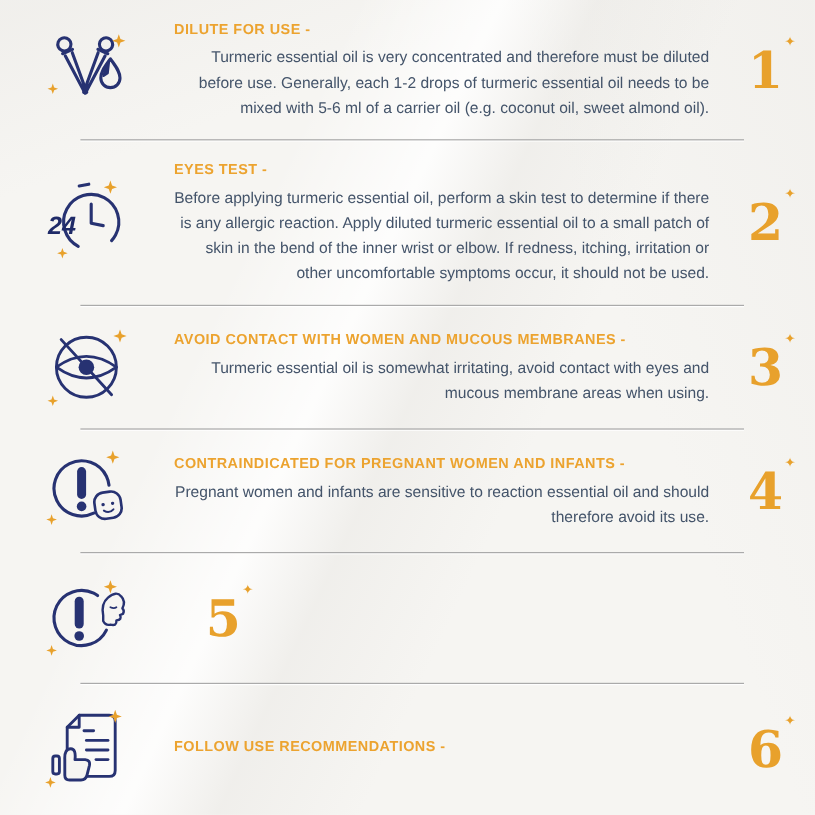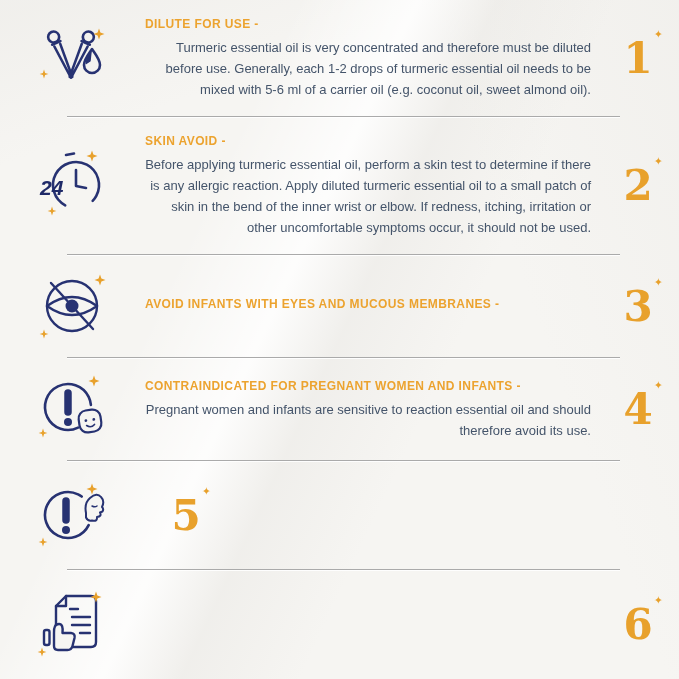--- a/index.html
+++ b/index.html
@@ -98,21 +98,21 @@
           <line x1="36" y1="12" x2="44" y2="10.5"></line>
         </g>
         <text x="10" y="52" font-family="Liberation Sans, sans-serif" font-size="21" font-weight="bold" font-style="italic" fill="#1f2a68">24</text>
         <g fill="#e8a12c">
           <path transform="translate(62,13)" d="M0,-5.5 L1.4,-1.4 L5.5,0 L1.4,1.4 L0,5.5 L-1.4,1.4 L-5.5,0 L-1.4,-1.4 Z"></path>
           <path transform="translate(22,68) scale(.8)" d="M0,-5.5 L1.4,-1.4 L5.5,0 L1.4,1.4 L0,5.5 L-1.4,1.4 L-5.5,0 L-1.4,-1.4 Z"></path>
         </g>
       </svg>
     </div>
     <div class="content">
-      <h2 class="title">SKIN AVOID -</h2>
+      <h2 class="title">EYES TEST -</h2>
       <p class="body-text">Before applying turmeric essential oil, perform a skin test to determine if there is any allergic reaction. Apply diluted turmeric essential oil to a small patch of skin in the bend of the inner wrist or elbow. If redness, itching, irritation or other uncomfortable symptoms occur, it should not be used.</p>
     </div>
     <div class="num-col">
       <span class="num">2</span>
       <span class="num-sparkle">✦</span>
     </div>
   </div>
 
   <div class="section s3 has-divider">
     <div class="icon-col">
@@ -123,21 +123,22 @@
           <line x1="21" y1="19" x2="63" y2="65"></line>
         </g>
         <circle cx="42" cy="42" r="6.5" fill="#273272"></circle>
         <g fill="#e8a12c">
           <path transform="translate(70,16)" d="M0,-5.5 L1.4,-1.4 L5.5,0 L1.4,1.4 L0,5.5 L-1.4,1.4 L-5.5,0 L-1.4,-1.4 Z"></path>
           <path transform="translate(14,70) scale(.8)" d="M0,-5.5 L1.4,-1.4 L5.5,0 L1.4,1.4 L0,5.5 L-1.4,1.4 L-5.5,0 L-1.4,-1.4 Z"></path>
         </g>
       </svg>
     </div>
     <div class="content">
-      <h2 class="title">AVOID INFANTS WITH EYES AND MUCOUS MEMBRANES -</h2>
+      <h2 class="title">AVOID CONTACT WITH WOMEN AND MUCOUS MEMBRANES -</h2>
+      <p class="body-text">Turmeric essential oil is somewhat irritating, avoid contact with eyes and mucous membrane areas when using.</p>
     </div>
     <div class="num-col">
       <span class="num">3</span>
       <span class="num-sparkle">✦</span>
     </div>
   </div>
 
   <div class="section s4 has-divider">
     <div class="icon-col">
       <svg width="86" height="86" viewBox="0 0 86 86" fill="none">
@@ -205,20 +206,21 @@
           <rect x="14" y="48" width="5.5" height="15" rx="2"></rect>
           <path d="M24,51 q-0.5,-9 5,-9 q4.5,0 3.5,9 h8.5 q4.5,0.5 3.5,5 l-2,8 q-1,4 -5,4 h-9.5 q-4,0 -4,-4 Z" fill="#f6f5f2"></path>
         </g>
         <g fill="#e8a12c">
           <path transform="translate(66,15)" d="M0,-5.5 L1.4,-1.4 L5.5,0 L1.4,1.4 L0,5.5 L-1.4,1.4 L-5.5,0 L-1.4,-1.4 Z"></path>
           <path transform="translate(12,70) scale(.8)" d="M0,-5.5 L1.4,-1.4 L5.5,0 L1.4,1.4 L0,5.5 L-1.4,1.4 L-5.5,0 L-1.4,-1.4 Z"></path>
         </g>
       </svg>
     </div>
     <div class="content">
+      <h2 class="title">FOLLOW USE RECOMMENDATIONS -</h2>
     </div>
     <div class="num-col">
       <span class="num">6</span>
       <span class="num-sparkle">✦</span>
     </div>
   </div>
 
 </div>
 
 </body></html>

